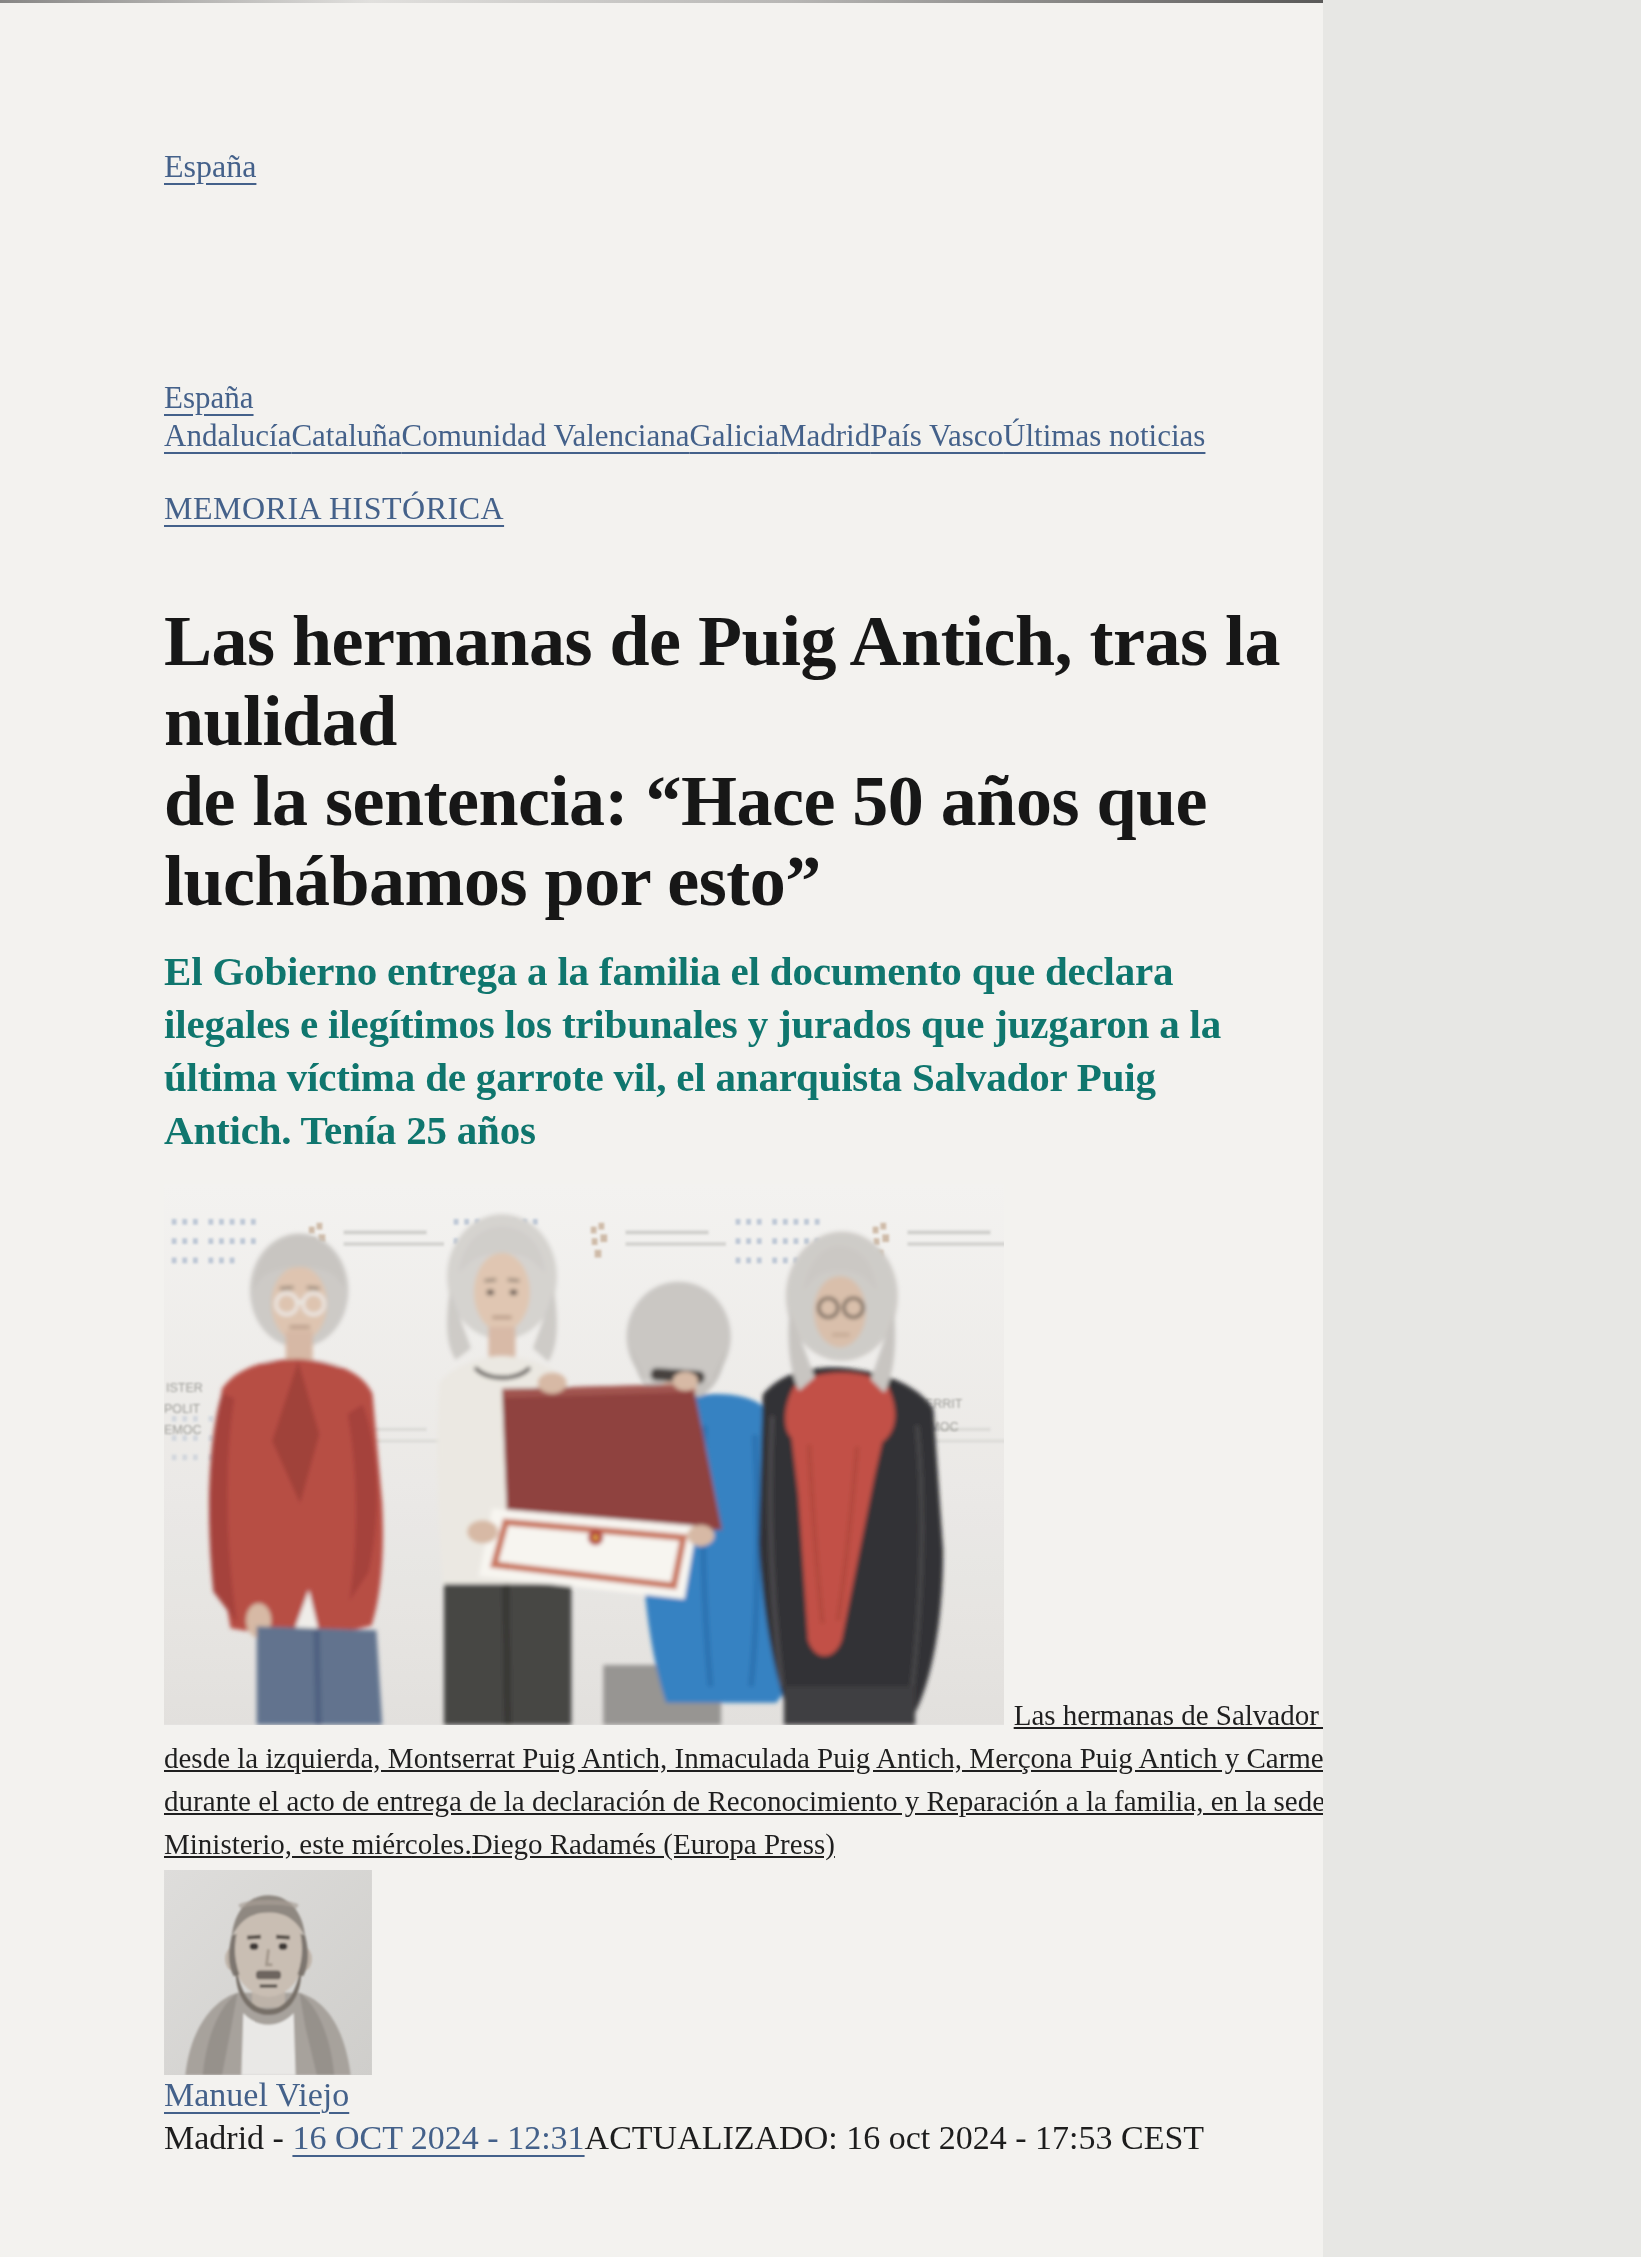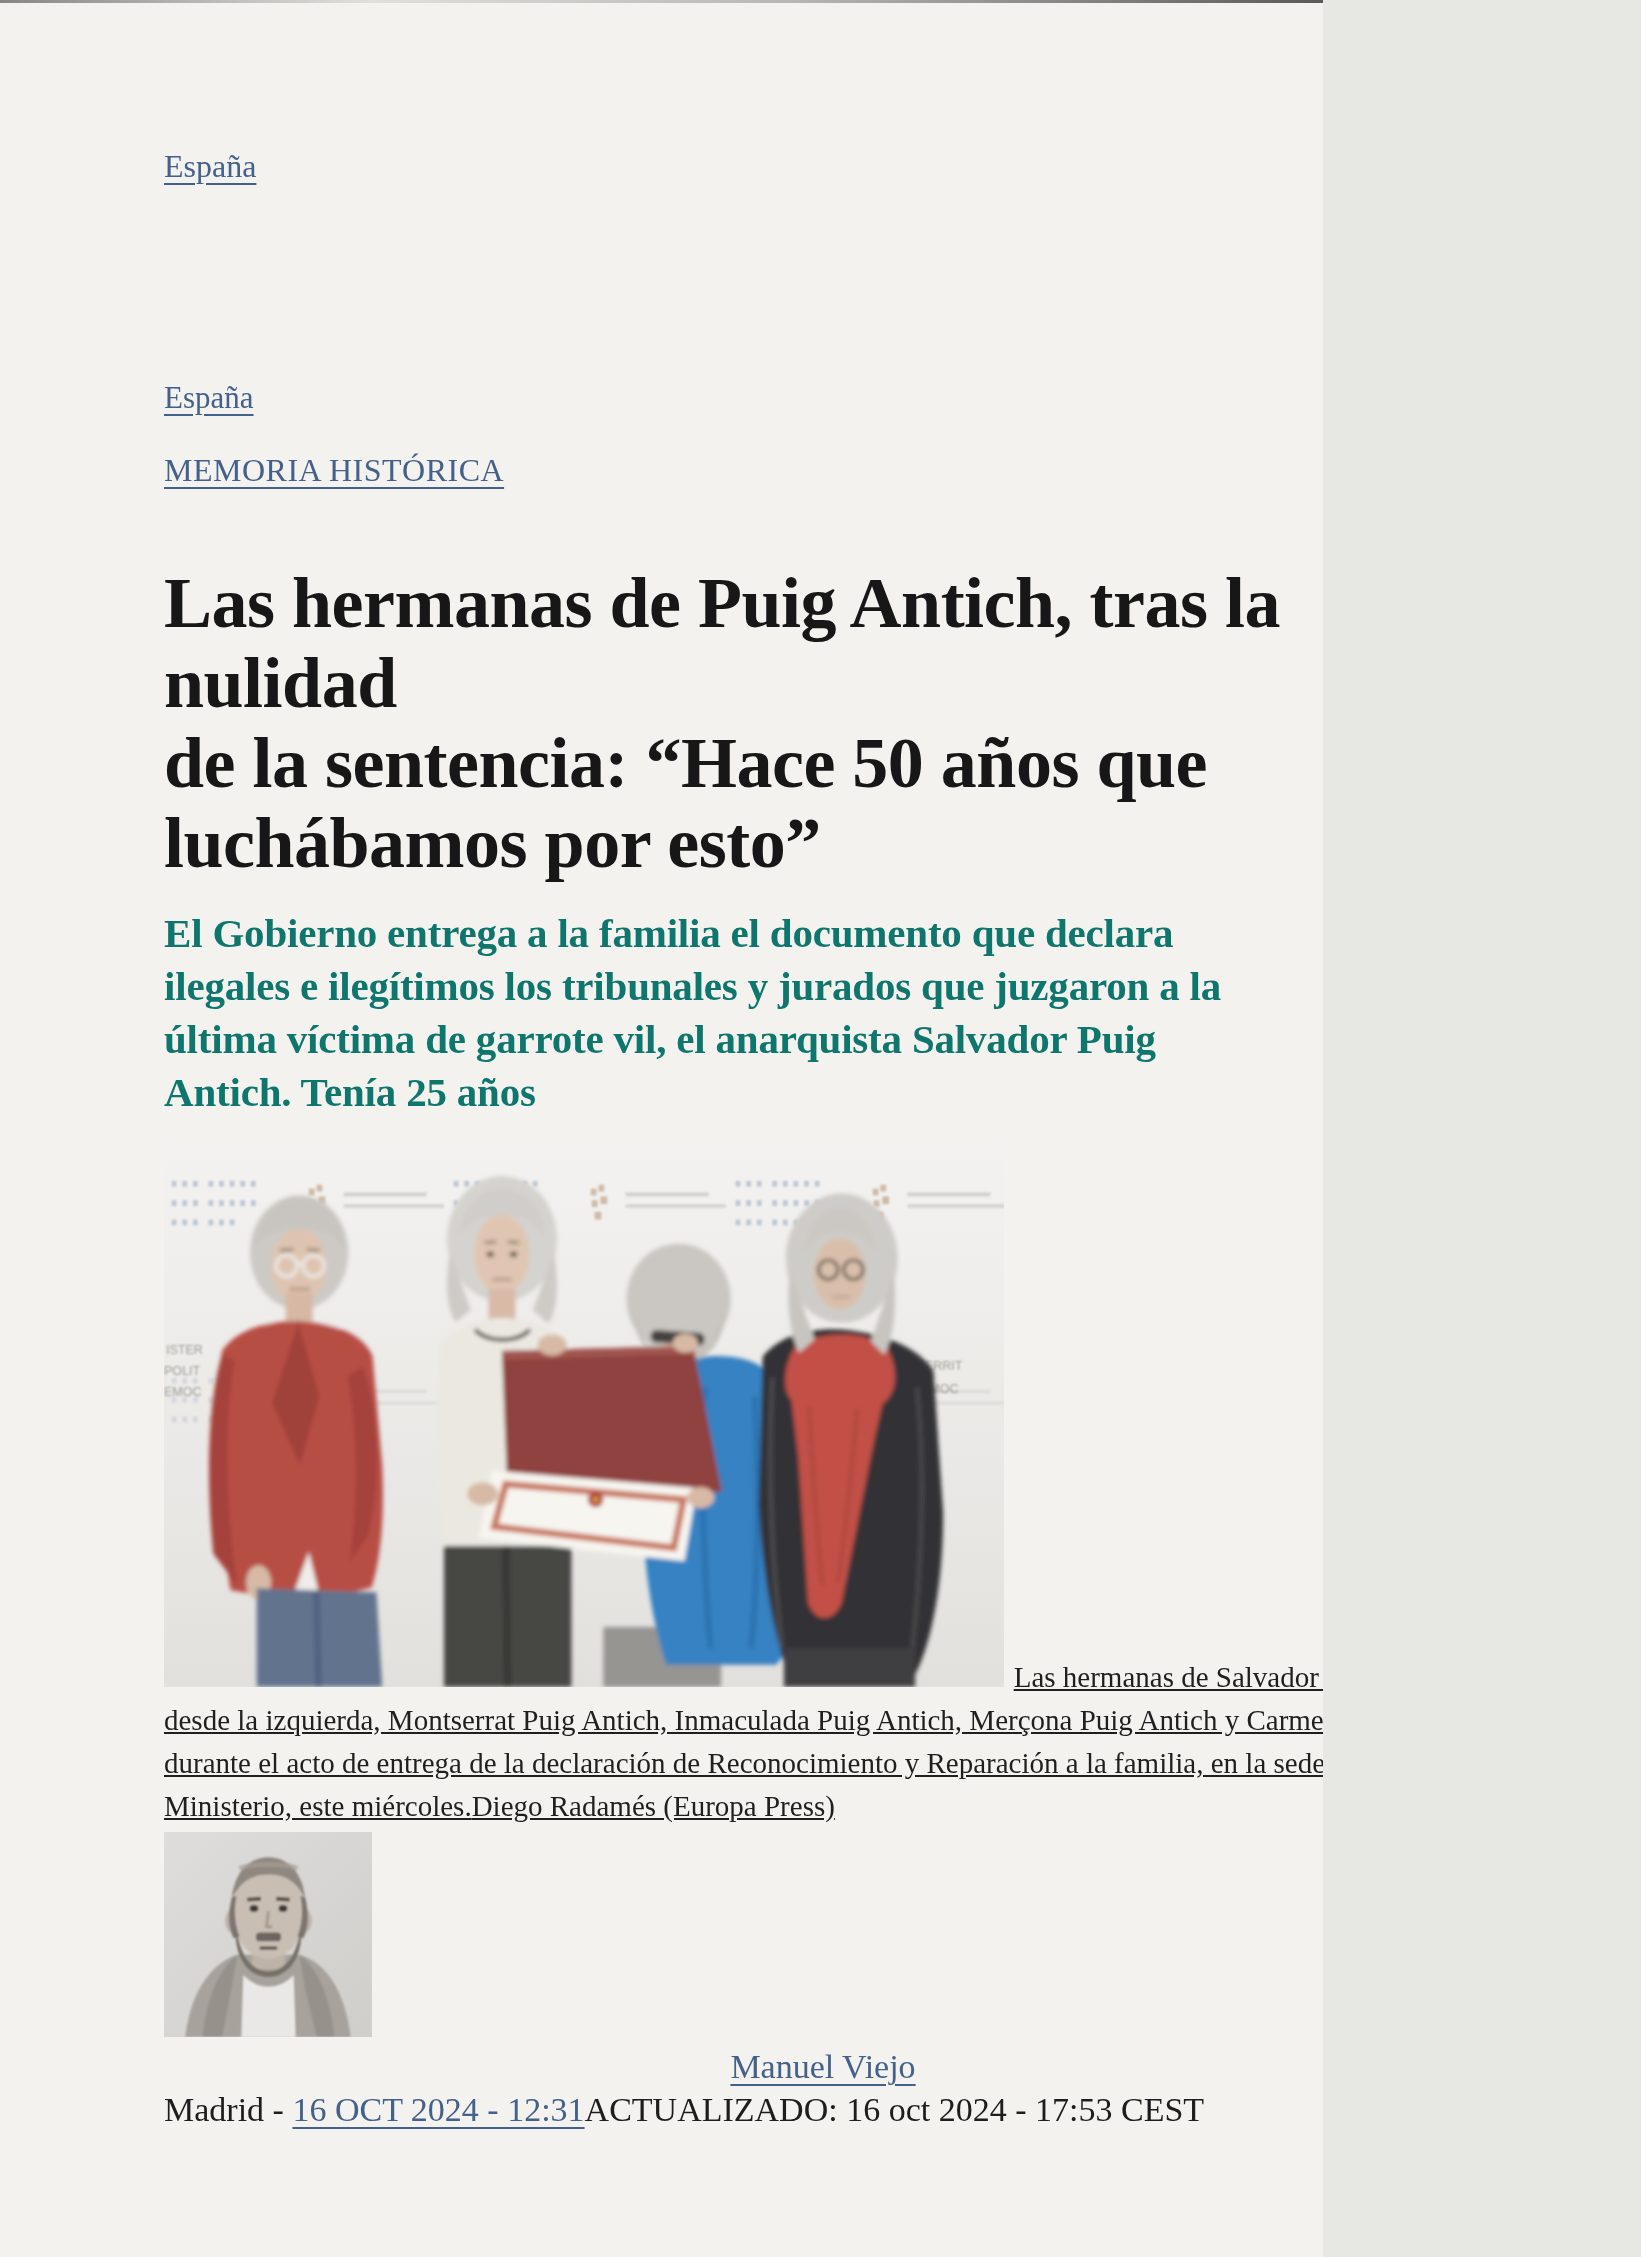--- a/index.html
+++ b/index.html
@@ -39,40 +39,41 @@
     margin:27px 0 0 0;
     font-size:29px;line-height:43px;color:#1f1f1f;width:1318px;text-decoration:underline;
   }
   .photo{
     display:inline-block;width:840px;height:541px;
     margin-right:9.7px;vertical-align:baseline;
   }
   .photo svg{display:block;width:840px;height:541px;}
   .avatar{margin-top:3.9px;width:208px;height:205px;}
   .avatar svg{display:block;width:208px;height:205px;}
-  .author-name{margin:10px 0 0 0;font-size:34px;line-height:39px;text-align:center;}
+  .author-name{margin:0 0 0 0;font-size:34px;line-height:39px;}
   .dateline{margin:2.9px 0 0 0;font-size:34px;line-height:42px;font-family:Liberation Serif, serif;}
   .dateline .plain{color:#1d1d1d;}
 </style>
 </head>
 <body>
 
 <div class="page">
   <div class="scan-edge"></div>
 
   <div class="content">
 
     <div class="nav1">
       <a>España</a>
     </div>
 
     <div class="nav2">
       <span class="row">
         <a>España</a>
       </span>
+      <span class="row"><a class="region-link">Andalucía</a><a class="region-link">Cataluña</a><a class="region-link">Comunidad Valenciana</a><a class="region-link">Galicia</a><a class="region-link">Madrid</a><a class="region-link">País Vasco</a><a class="region-link">Últimas noticias</a></span>
     </div>
 
     <div class="kicker-row">
       <a>MEMORIA HISTÓRICA</a>
     </div>
 
     <h1 class="headline">Las hermanas de Puig Antich, tras la nulidad<br>de la sentencia: “Hace 50 años que<br>luchábamos por esto”</h1>
 
     <div class="subheadline">El Gobierno entrega a la familia el documento que declara<br>ilegales e ilegítimos los tribunales y jurados que juzgaron a la<br>última víctima de garrote vil, el anarquista Salvador Puig<br>Antich. Tenía 25 años</div>
 

